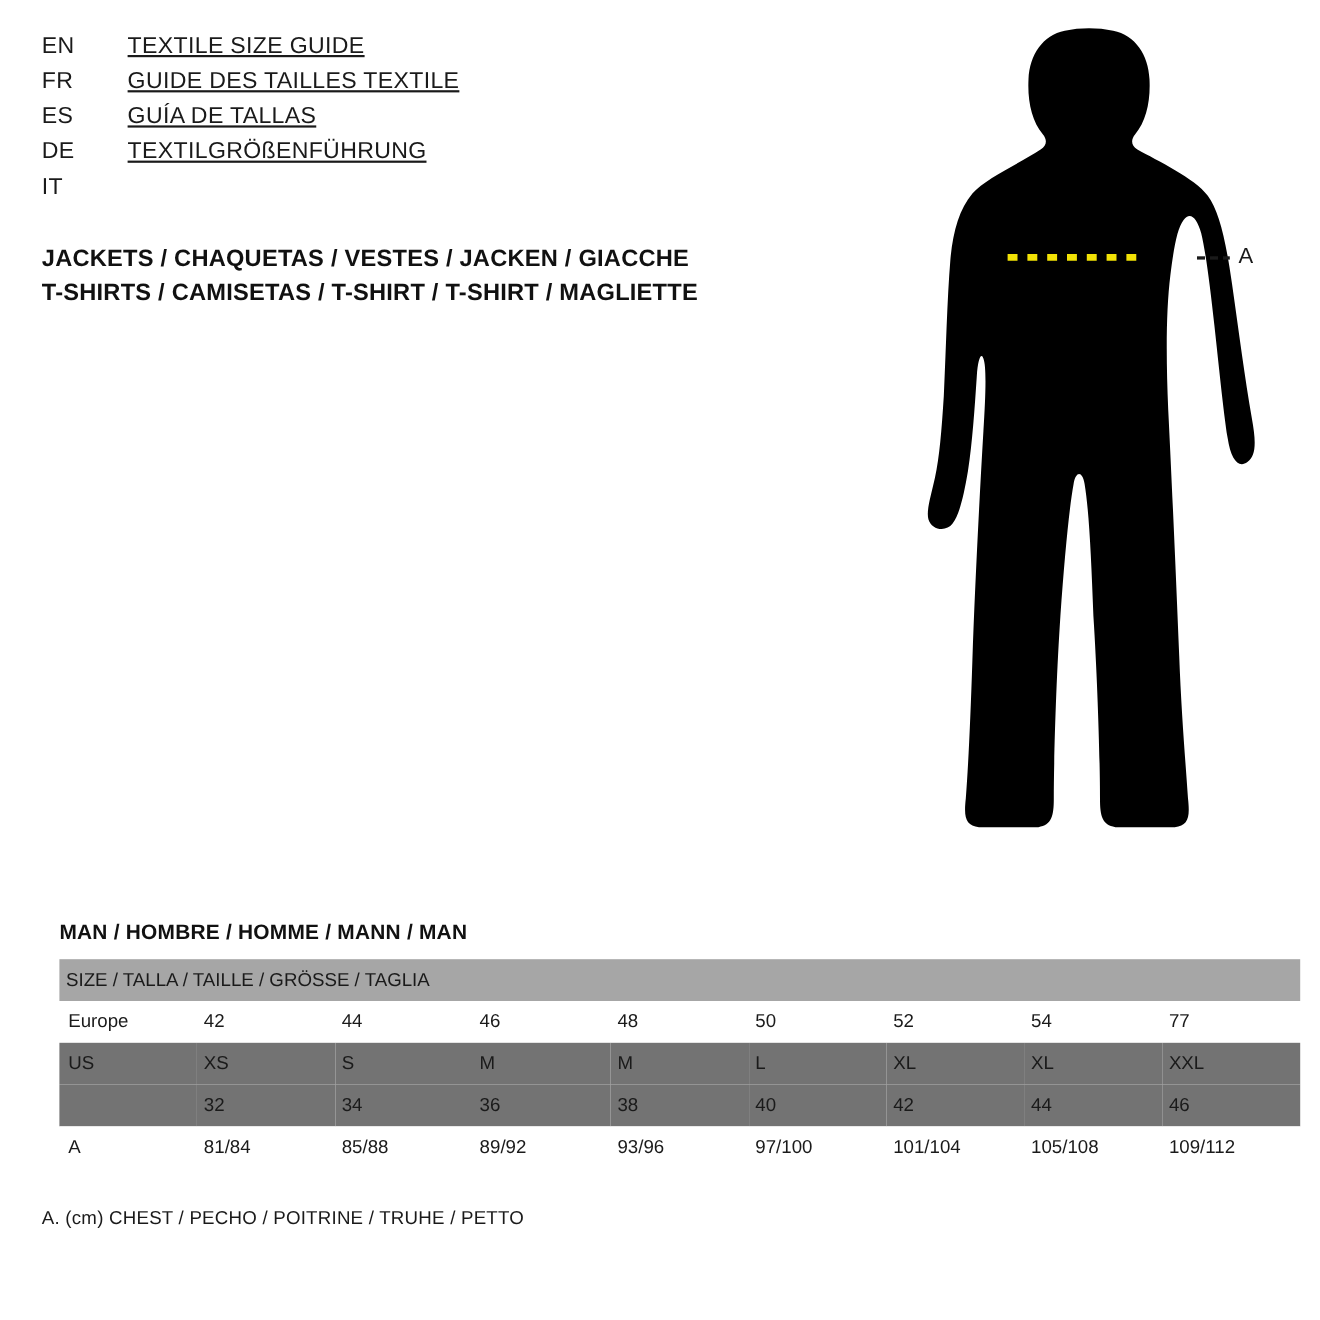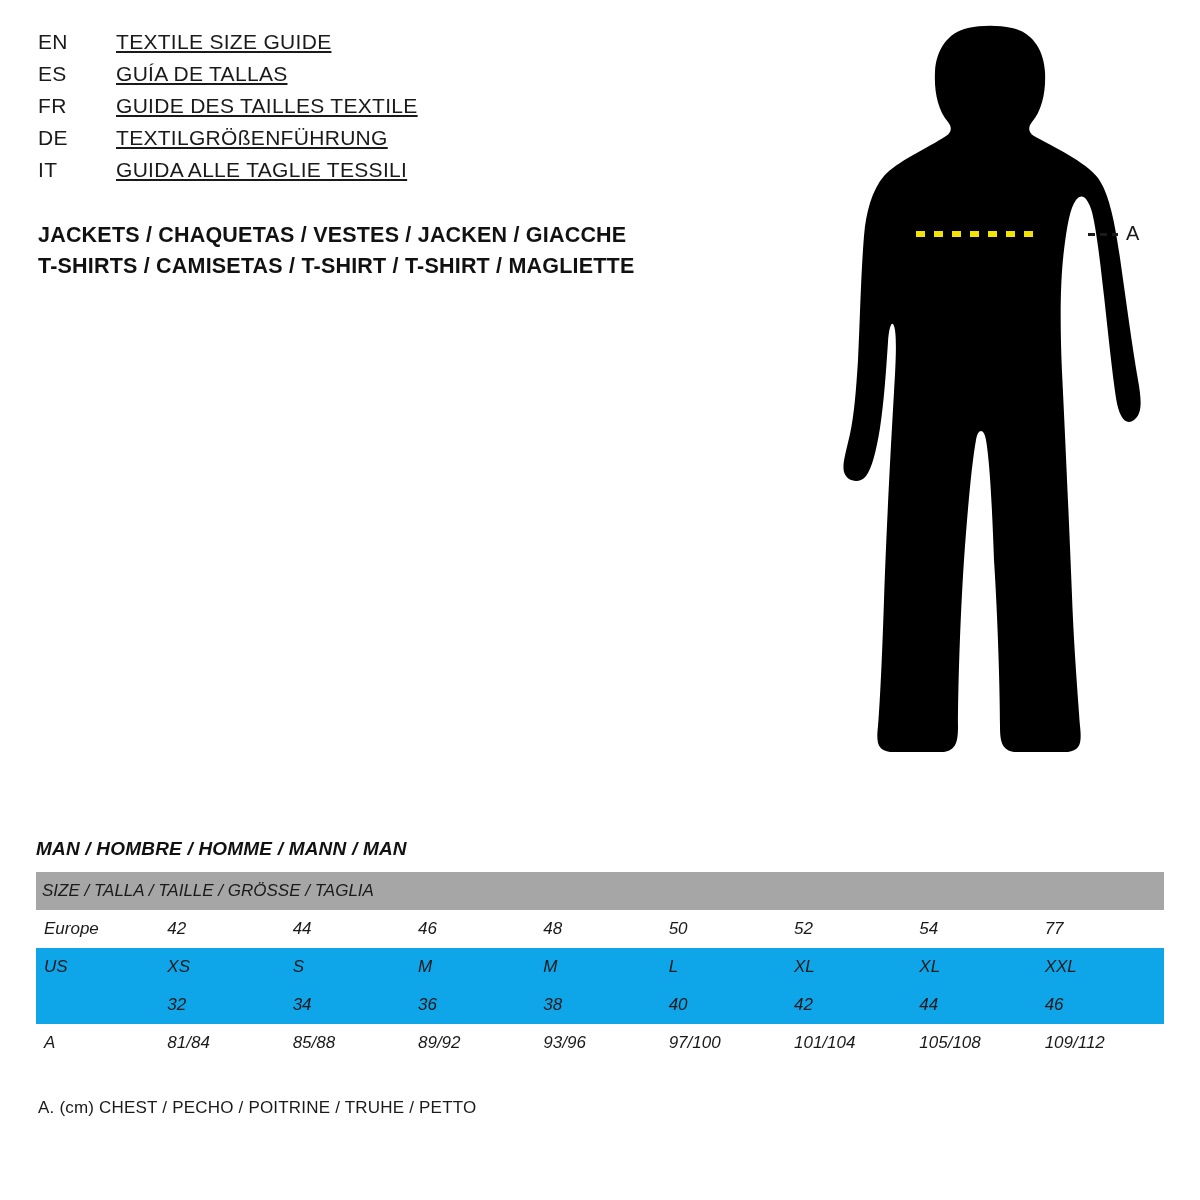--- a/index.html
+++ b/index.html
@@ -86,24 +86,23 @@
     left: 1088px;
     top: 233px;
     width: 30px;
     height: 3px;
     background: repeating-linear-gradient(to right, #1a1a1a 0 7px, transparent 7px 12px);
   }
 
   
   .table-section {
     position: absolute;
-    left: 36px;
+    left: 54px;
     top: 838px;
     width: 1128px;
-    font-style: italic;
   }
   .section-title {
     font-size: 19px;
     font-weight: bold;
     letter-spacing: 0.2px;
     color: #111111;
     margin-bottom: 12px;
   }
   table.size-table {
     border-collapse: collapse;
@@ -116,21 +115,21 @@
     padding: 6px 0 6px 6px;
     height: 26px;
   }
   .row-header td {
     background: #a6a6a6;
     font-size: 16.5px;
     color: #111111;
     padding-left: 8px;
     height: 28px;
   }
-  .row-shade td { background: #0ea5e9; }
+  .row-shade td { background: #737373; }
   .row-plain td { background: #ffffff; }
   .col-label {
     width: 176px;
     padding-left: 8px !important;
     text-align: left;
   }
   .cell-val {
     text-align: left;
   }
   .footnote {
@@ -146,34 +145,33 @@
 <body>
 
 <div class="page">
 
   <div class="lang-block">
     <div class="lang-row">
       <span class="lang-code">EN</span>
       <span class="lang-text">TEXTILE SIZE GUIDE</span>
     </div>
     <div class="lang-row">
+      <span class="lang-code">FR</span>
+      <span class="lang-text">GUIDE DES TAILLES TEXTILE</span>
+    </div>
+    <div class="lang-row">
       <span class="lang-code">ES</span>
       <span class="lang-text">GUÍA DE TALLAS</span>
     </div>
     <div class="lang-row">
-      <span class="lang-code">FR</span>
-      <span class="lang-text">GUIDE DES TAILLES TEXTILE</span>
-    </div>
-    <div class="lang-row">
       <span class="lang-code">DE</span>
       <span class="lang-text">TEXTILGRÖßENFÜHRUNG</span>
     </div>
     <div class="lang-row">
       <span class="lang-code">IT</span>
-      <span class="lang-text">GUIDA ALLE TAGLIE TESSILI</span>
     </div>
   </div>
 
   <div class="category-block">
     <div class="category-line">JACKETS / CHAQUETAS / VESTES / JACKEN / GIACCHE</div>
     <div class="category-line">T-SHIRTS / CAMISETAS / T-SHIRT / T-SHIRT / MAGLIETTE</div>
   </div>
 
   <div class="figure-wrap">
     <svg width="360" height="770" viewBox="0 0 360 770" xmlns="http://www.w3.org/2000/svg">

